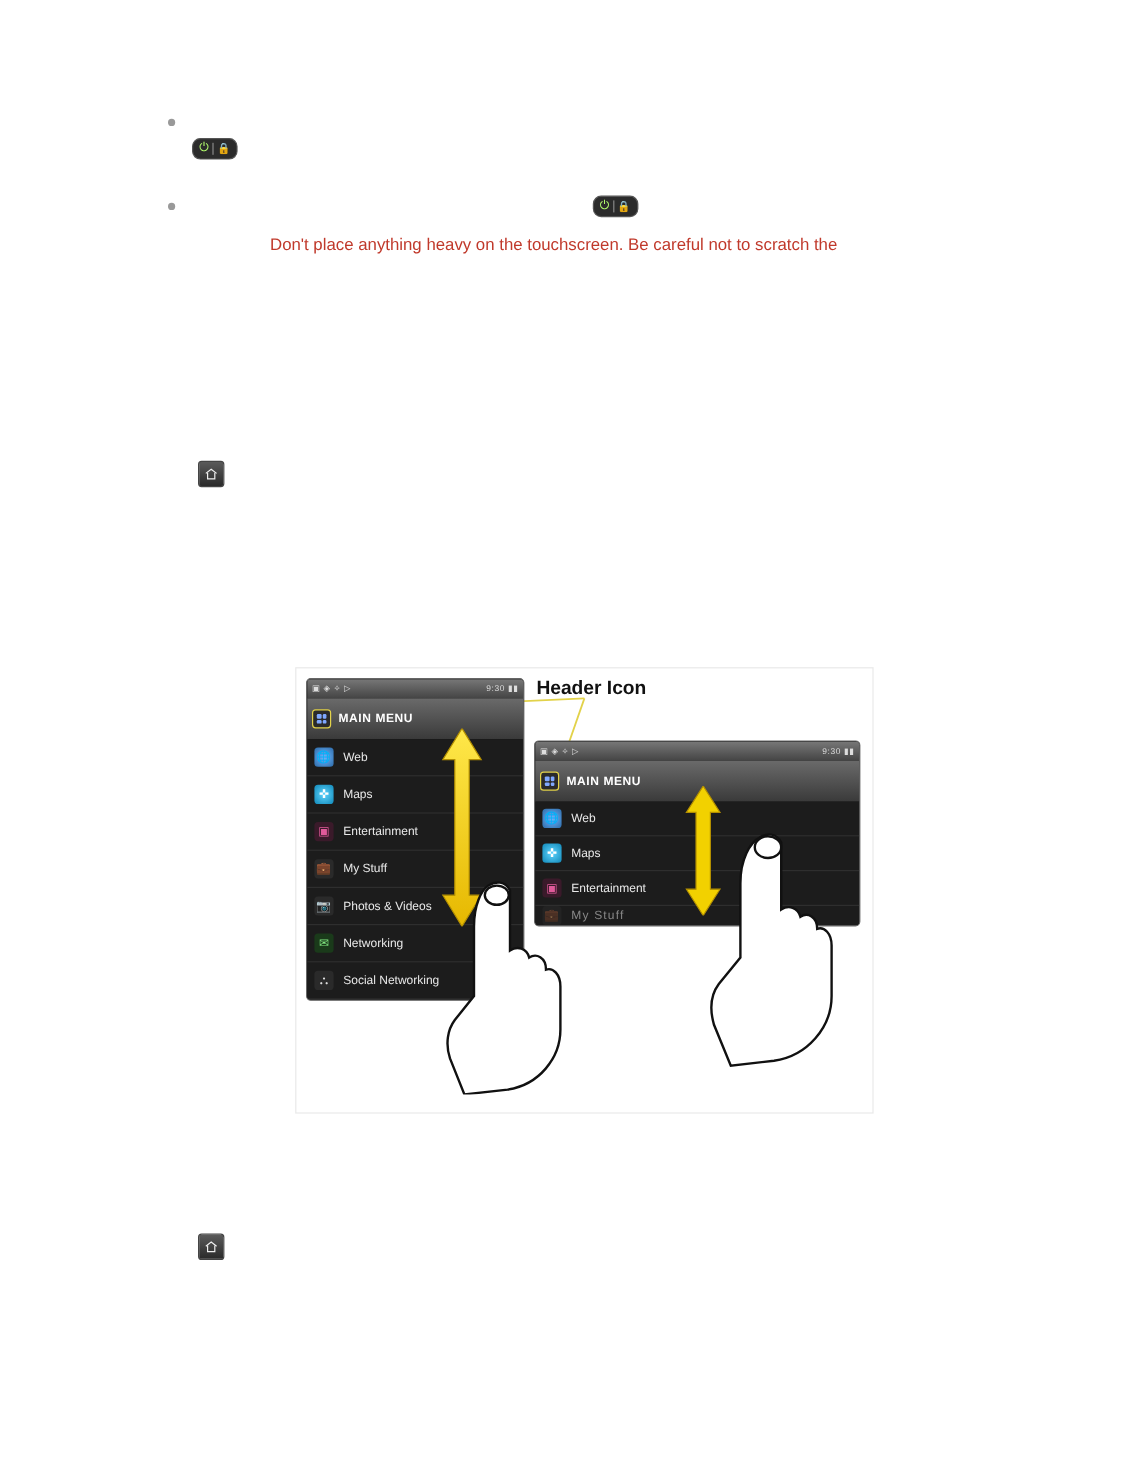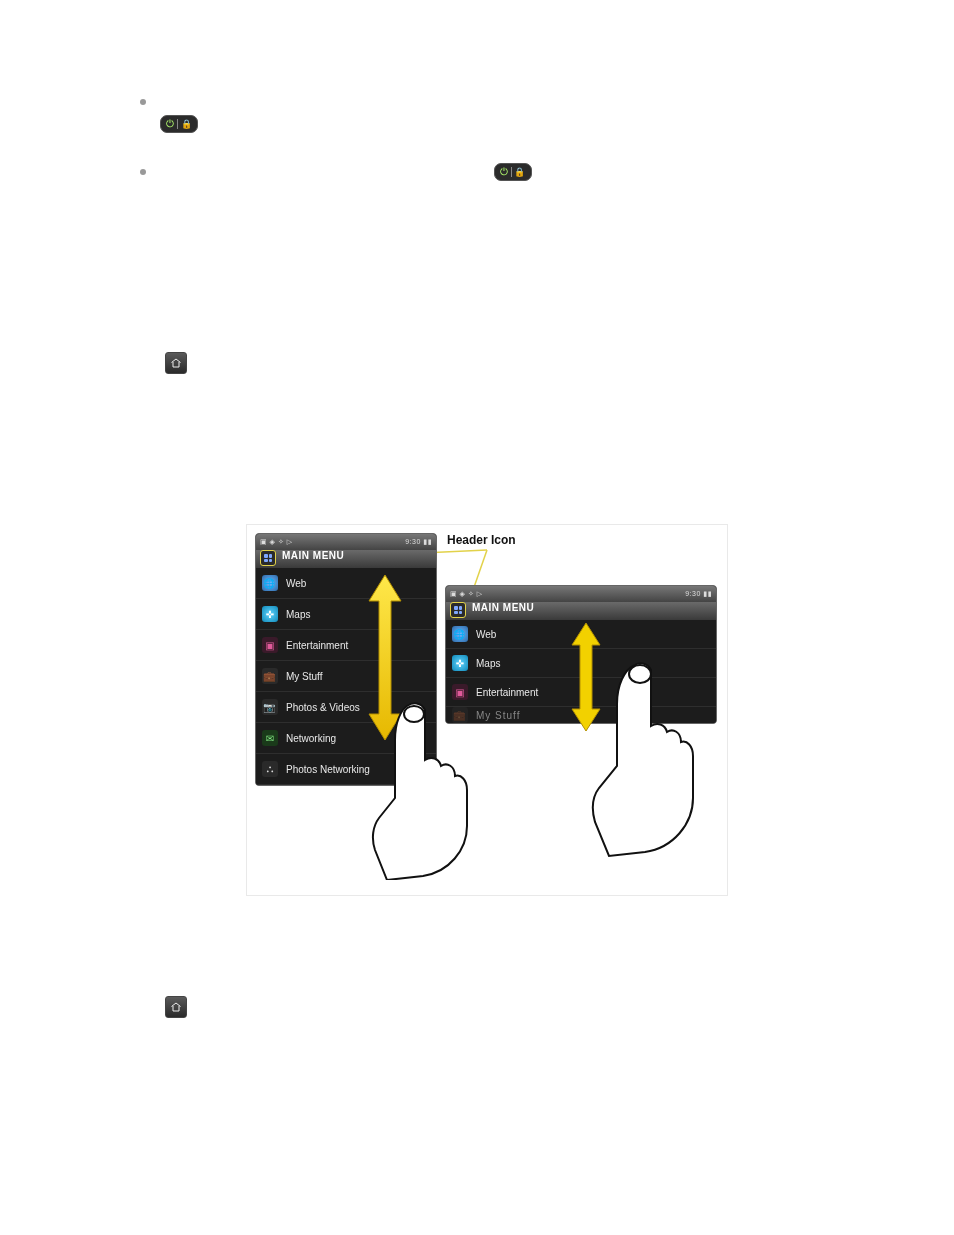--- a/index.html
+++ b/index.html
@@ -118,21 +118,22 @@
     display: flex;
     align-items: center;
     justify-content: space-between;
     padding: 0 4px;
     font-size: 7px;
     color: #ddd;
     letter-spacing: 0.5px;
   }
   .titlebar {
     display: flex;
-    height: 18px;
+    align-items: center;
+    height: 34px;
     background: linear-gradient(#6a6a6a,#3a3a3a);
     padding: 0 4px;
     gap: 6px;
   }
   .header-icon-box {
     width: 16px;
     height: 16px;
     border: 1px solid #e2d24a;
     border-radius: 3px;
     display: flex;
@@ -203,21 +204,21 @@
     background: #111;
   }
   .phone-landscape .menu-row { height: 28px; }
   .phone-landscape .menu-row.partial .lbl { color:#888; letter-spacing:1px; }
 
   
   .header-label {
     position: absolute;
     left: 200px;
     top: 8px;
-    font-size: 12px;
+    font-size: 16px;
     font-weight: bold;
     color: #111;
   }
   .connector {
     position: absolute;
     pointer-events: none;
   }
   .connector line {
     stroke: #e2d24a;
     stroke-width: 1.5;
@@ -262,20 +263,21 @@
         <span class="power-lock-badge" title="power / lock key">
           <span class="pwr">⏻</span>
             <span class="sep"></span>
             <span class="lock">🔒</span>
         </span>
         <span></span>
       </div>
     </div>
   </div>
 
+  <div class="warning-line">Don't place anything heavy on the touchscreen. Be careful not to scratch the</div>
 
   <div class="home-icon-row">
     <span class="home-chip">
       <svg viewBox="0 0 24 24" fill="none" stroke="#eee" stroke-width="2">
         <path d="M3 11 L12 4 L21 11"></path>
           <path d="M6 10 V20 H18 V10"></path>
       </svg>
     </span>
   </div>
 
@@ -324,21 +326,21 @@
         <div class="menu-row">
           <span class="mi pv">📷</span>
           <span class="lbl">Photos &amp; Videos</span>
         </div>
         <div class="menu-row">
           <span class="mi msg">✉</span>
           <span class="lbl">Networking</span>
         </div>
         <div class="menu-row">
           <span class="mi soc">⛬</span>
-          <span class="lbl">Photos Networking</span>
+          <span class="lbl">Social Networking</span>
         </div>
       </div>
     </div>
 
     <div class="phone-landscape">
       <div class="statusbar">
         <span>▣ ◈ ✧ ▷</span>
         <span>9:30 ▮▮</span>
       </div>
       <div class="titlebar">

